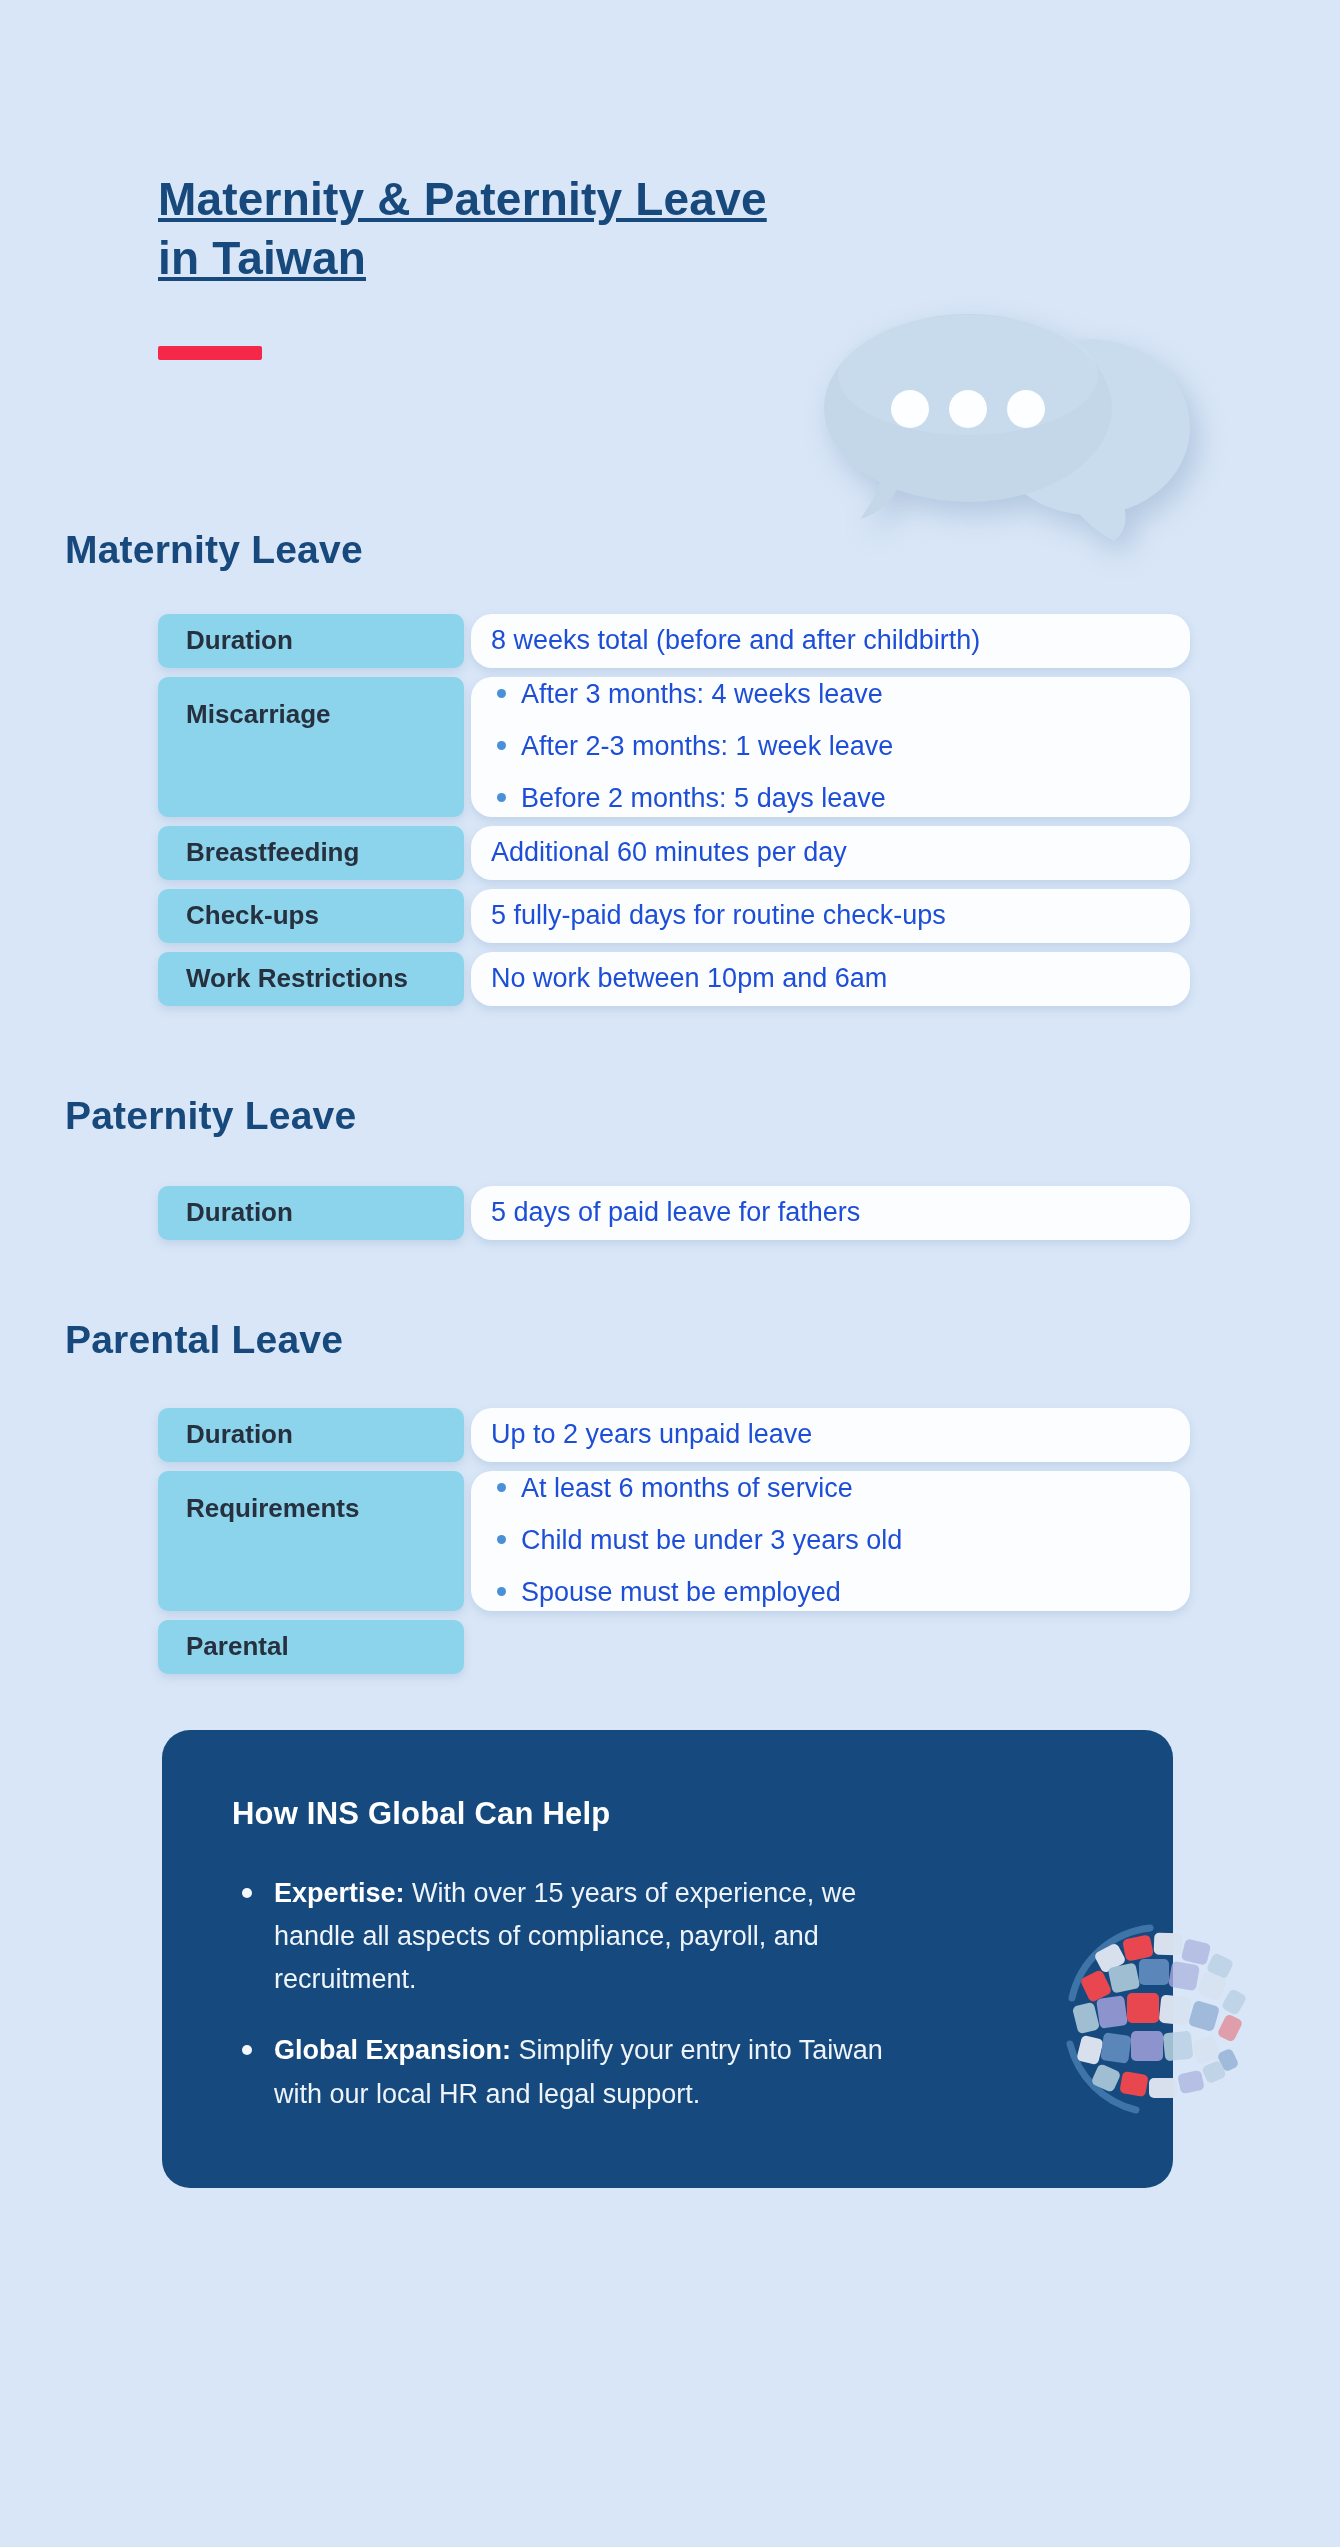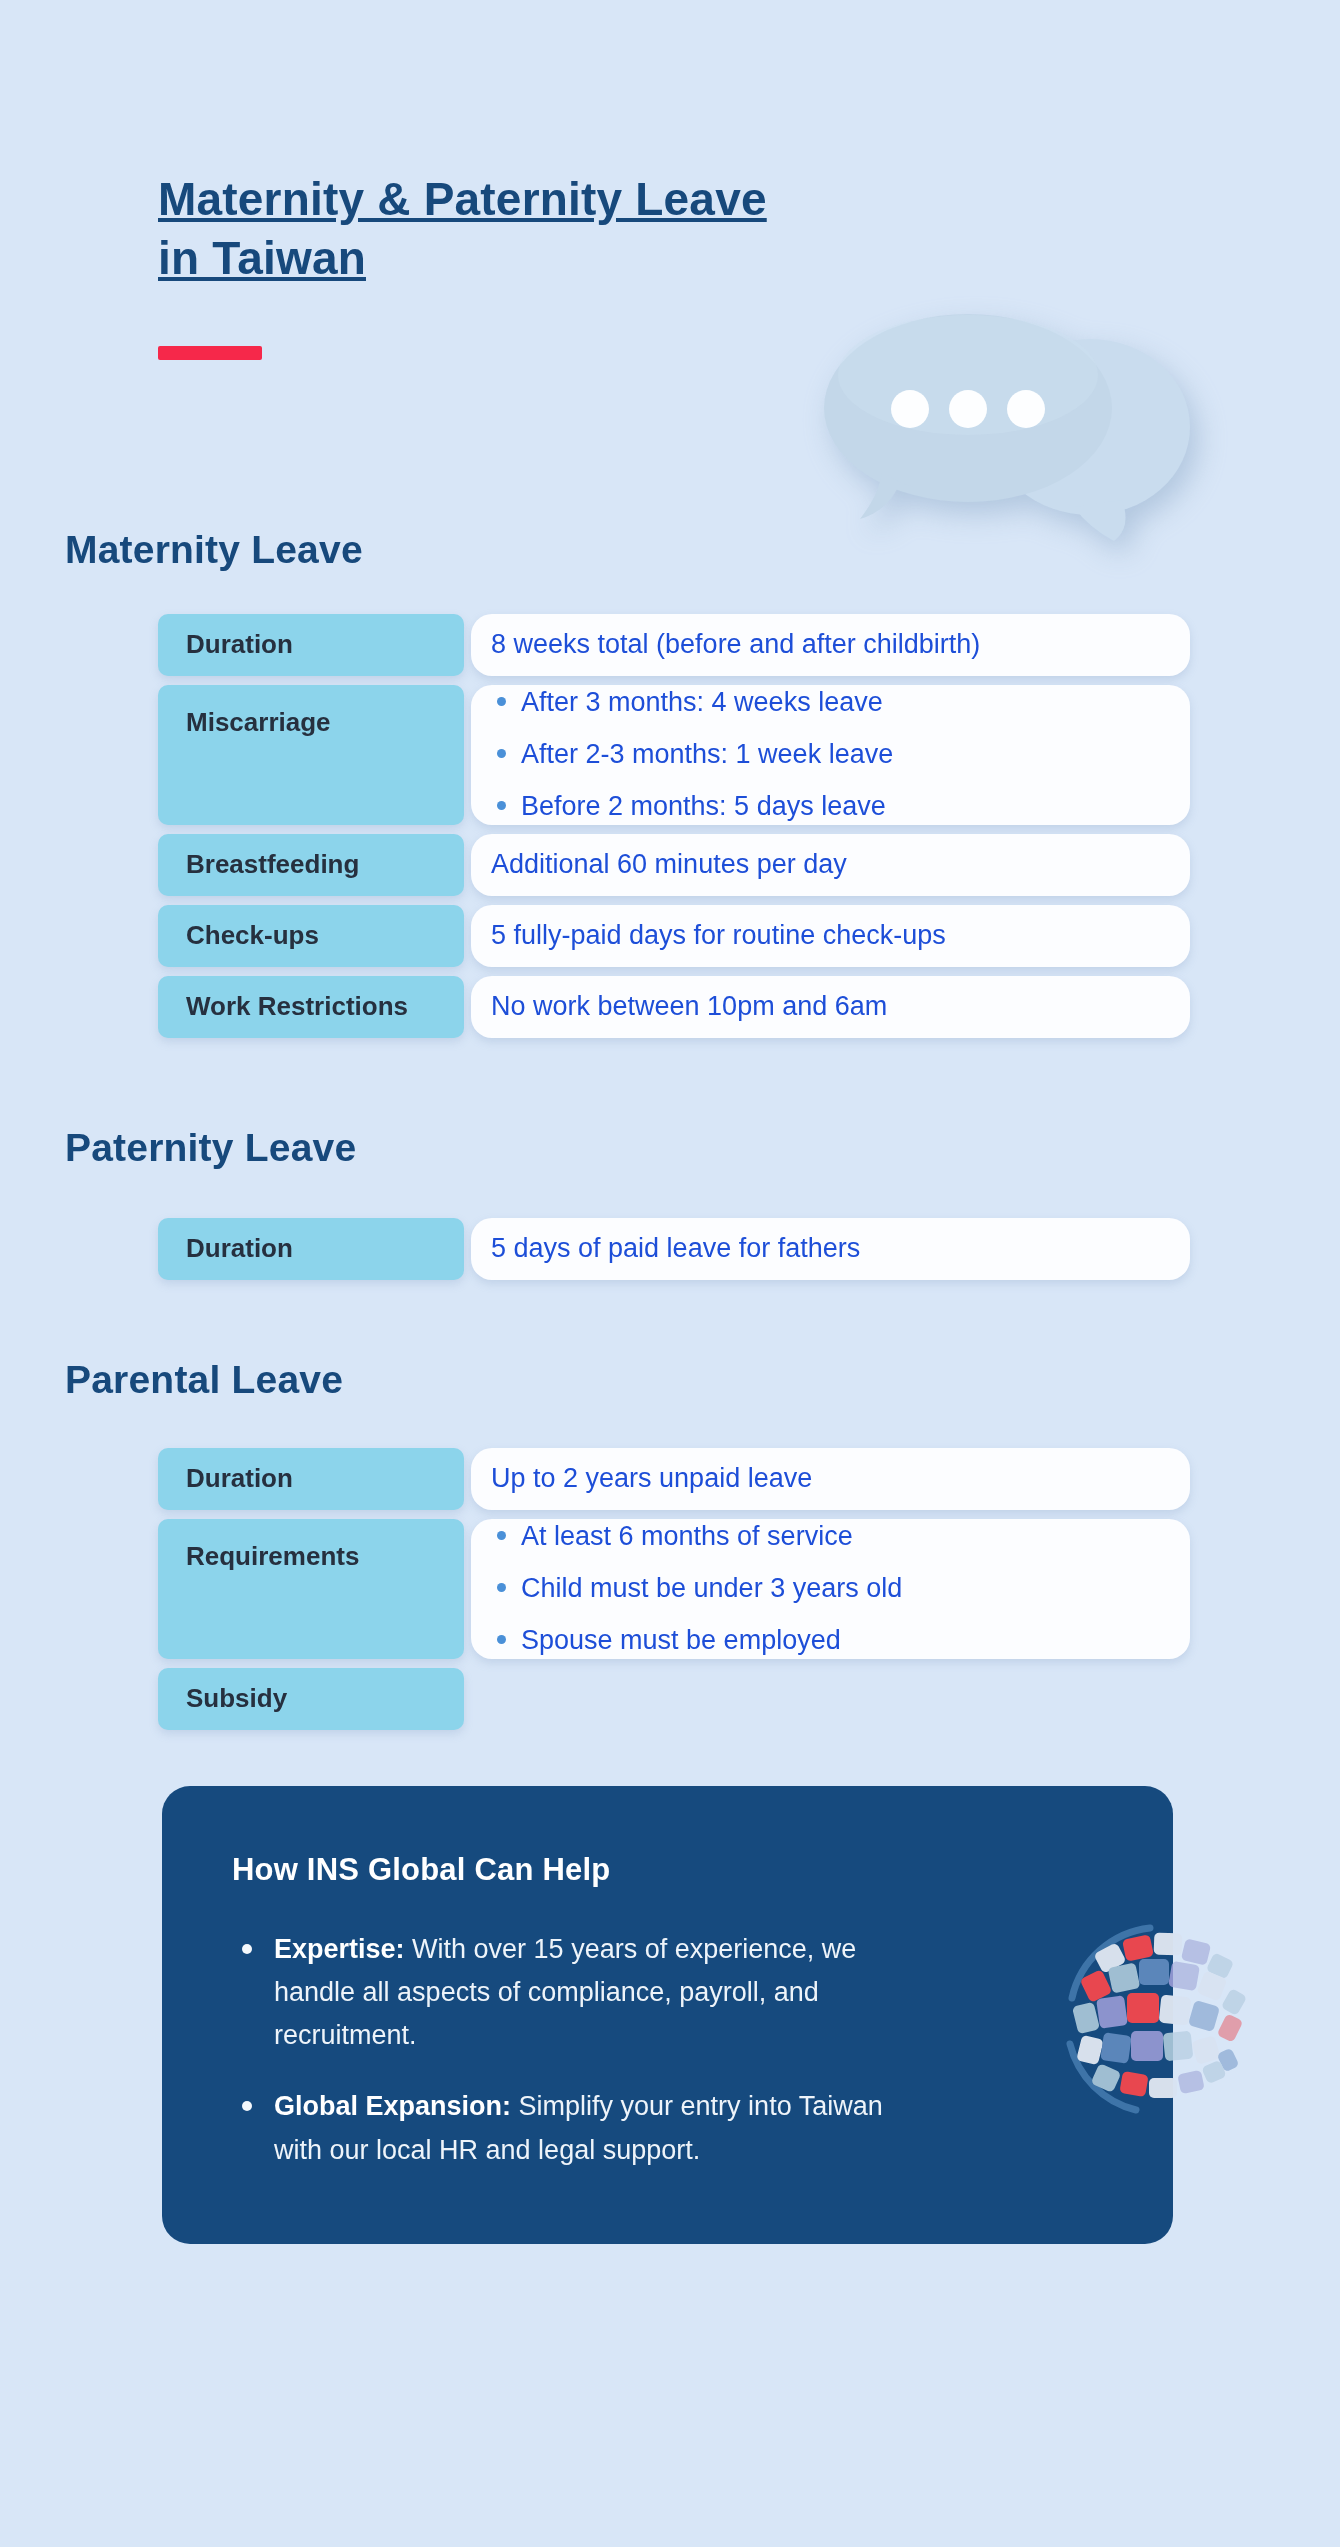--- a/index.html
+++ b/index.html
@@ -54,21 +54,21 @@
     box-shadow:0 4px 8px rgba(136,163,199,.28);
   }
   .value-cell{
     flex:1;
     background:#fcfdff;border-radius:21px;
     display:flex;flex-direction:column;justify-content:center;
     padding:12px 20px 12px 20px;box-sizing:border-box;
     font-size:27px;color:#1d4ed8;line-height:1.4;
     box-shadow:0 4px 8px rgba(136,163,199,.28);
   }
-  .row-single{height:62px;}
+  .row-single{height:54px;}
   .row-tall{height:140px;}
   .bullet-line{
     position:relative;padding-left:30px;margin:7px 0;
   }
   .bullet-line::before{
     content:"";position:absolute;left:6px;top:13px;
     width:9px;height:9px;border-radius:50%;background:#4a90d8;
   }
   
   .help-card{
@@ -236,21 +236,21 @@
     </div>
     <div class="row row-tall">
       <div class="label-cell" style="align-items:flex-start;padding-top:22px;">Requirements</div>
       <div class="value-cell">
         <div class="bullet-line">At least 6 months of service</div>
         <div class="bullet-line">Child must be under 3 years old</div>
         <div class="bullet-line">Spouse must be employed</div>
       </div>
     </div>
     <div class="row row-single">
-      <div class="label-cell">Subsidy</div>
+      <div class="label-cell">Parental</div>
     </div>
   </div>
 
   <div class="help-card">
     <div class="help-heading">How INS Global Can Help</div>
     <div class="help-item">
       <span class="lead">Expertise:</span> 
       <span>With over 15 years of experience, we handle all aspects of compliance, payroll, and recruitment.</span>
     </div>
     <div class="help-item">

